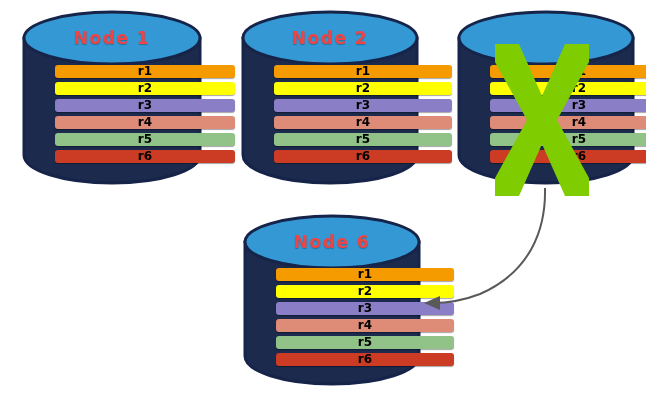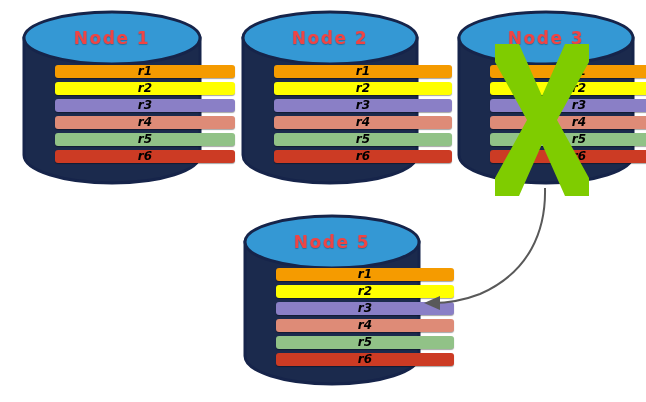--- a/index.html
+++ b/index.html
@@ -46,21 +46,20 @@
     position: relative;
     height: 13px;
     margin-bottom: 4px;
     border-radius: 3px;
     color: #000000;
     font-weight: bold;
     font-size: 12px;
     line-height: 13px;
     text-align: center;
     box-shadow: 0 1px 1px rgba(0,0,0,0.35);
-    font-style: italic;
   }
   .row-bar:last-child {
     margin-bottom: 12px;
   }
   .x-mark {
     position: absolute;
     pointer-events: none;
   }
   .arrow-layer {
     position: absolute;
@@ -106,41 +105,40 @@
       <div class="row-bar" style="background:#91C287;"><span>r5</span></div>
       <div class="row-bar" style="background:#CC3B24;"><span>r6</span></div>
     </div>
   </div>
 
   <div class="node" id="node-3" style="left:457px; top:8px; width:178px; height:177px;">
     <svg width="178" height="177" viewBox="0 0 178 177">
       <path d="M2,30 L2,147 A87,28 0 0 0 176,147 L176,30 Z" fill="#1B2A4D" stroke="#16244A" stroke-width="3"></path>
       <ellipse cx="89" cy="30" rx="87" ry="26" fill="#3498D4" stroke="#16244A" stroke-width="3"></ellipse>
     </svg>
-    <div class="node-title" style="top:20px;">Node  3</div>
     <div class="rows" style="top:57px; padding:0 33px;">
       <div class="row-bar" style="background:#F59B00;"><span>r1</span></div>
       <div class="row-bar" style="background:#FFFF00;"><span>r2</span></div>
       <div class="row-bar" style="background:#8A7FC6;"><span>r3</span></div>
       <div class="row-bar" style="background:#DE8B77;"><span>r4</span></div>
       <div class="row-bar" style="background:#91C287;"><span>r5</span></div>
       <div class="row-bar" style="background:#CC3B24;"><span>r6</span></div>
     </div>
 
     <svg class="x-mark" style="left:32px; top:36px;" width="106" height="152" viewBox="0 0 106 152">
       <polygon points="6,0 30,0 53,52 76,0 100,0 100,18 68,76 100,134 100,152 76,152 53,100 30,152 6,152 6,134 38,76 6,18" fill="#7FCC00"></polygon>
     </svg>
   </div>
 
   <div class="node" id="node-4" style="left:243px; top:212px; width:178px; height:174px;">
     <svg width="178" height="174" viewBox="0 0 178 174">
       <path d="M2,30 L2,144 A87,28 0 0 0 176,144 L176,30 Z" fill="#1B2A4D" stroke="#16244A" stroke-width="3"></path>
       <ellipse cx="89" cy="30" rx="87" ry="26" fill="#3498D4" stroke="#16244A" stroke-width="3"></ellipse>
     </svg>
-    <div class="node-title" style="top:20px;">Node  5</div>
+    <div class="node-title" style="top:20px;">Node  6</div>
     <div class="rows" style="top:56px; padding:0 33px;">
       <div class="row-bar" style="background:#F59B00;"><span>r1</span></div>
       <div class="row-bar" style="background:#FFFF00;"><span>r2</span></div>
       <div class="row-bar" style="background:#8A7FC6;"><span>r3</span></div>
       <div class="row-bar" style="background:#DE8B77;"><span>r4</span></div>
       <div class="row-bar" style="background:#91C287;"><span>r5</span></div>
       <div class="row-bar" style="background:#CC3B24;"><span>r6</span></div>
     </div>
   </div>
 

